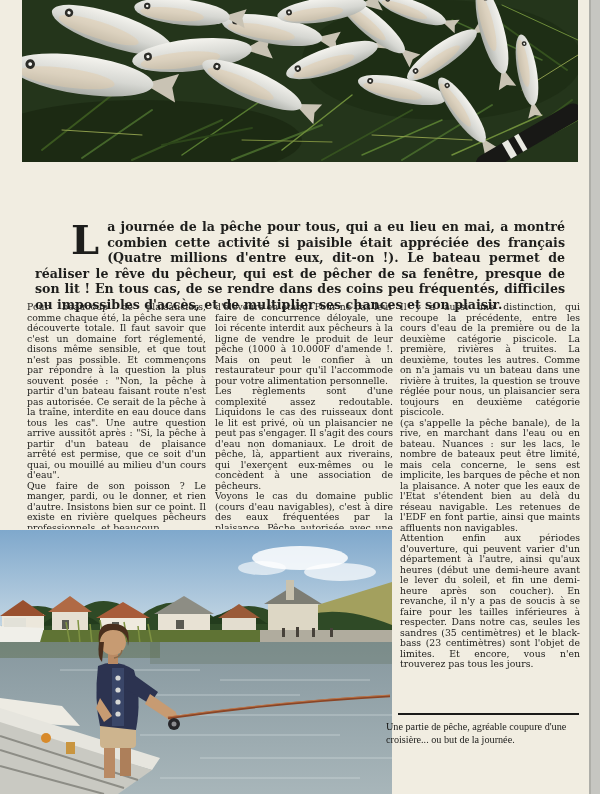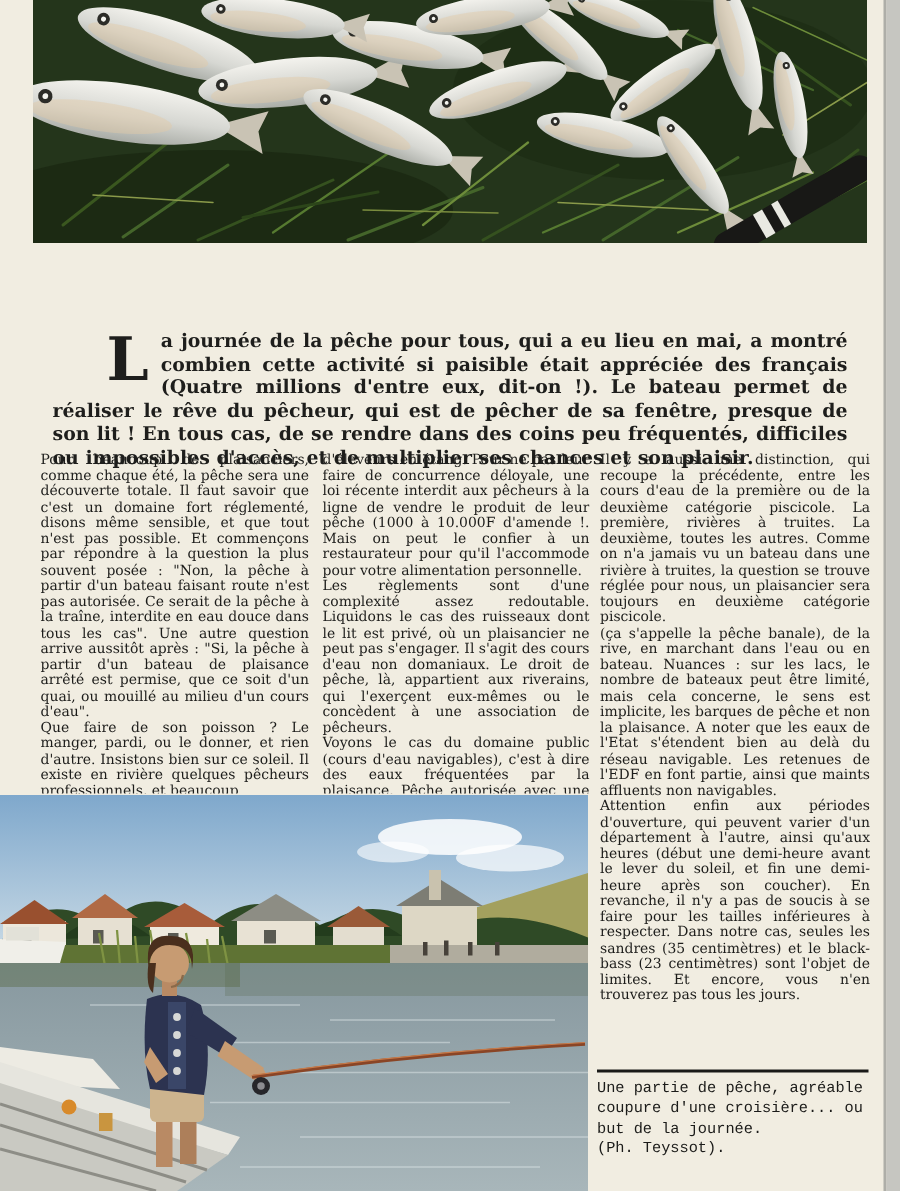--- a/index.html
+++ b/index.html
@@ -23,22 +23,22 @@
     font-size:40px;line-height:40px;height:45px;margin:1px 8px 0 36px;color:#1e1e1c;}
 
   .col{position:absolute;top:302px;font-family:"DejaVu Serif",serif;
     font-size:9.3px;line-height:10.5px;color:#1c1c1a;text-align:justify;}
   .col p{margin:0;}
   .col-1{left:27px;width:179px;height:227px;overflow:hidden;}
   .col-2{left:215px;width:178px;height:227px;overflow:hidden;}
   .col-3{left:400px;width:180px;}
 
   .caption-rule{position:absolute;left:398px;top:713px;width:181px;height:2px;background:#1a1a18;}
-  .caption{position:absolute;left:398px;top:720px;width:181px;
-    font-family:Liberation Mono, monospace;font-size:10.2px;line-height:13.4px;color:#1b1b19;}
+  .caption{position:absolute;left:386px;top:720px;width:181px;
+    font-family:Liberation Serif, serif;font-size:10.2px;line-height:13.4px;color:#1b1b19;}
   .caption .credit{display:block;}
 </style>
 </head>
 <body>
 
 <div class="page">
 
   <figure class="photo-top" style="margin:0">
     <svg width="556" height="162" viewBox="0 0 556 162">
       <defs>
@@ -105,21 +105,21 @@
     </svg>
   </figure>
 
 
   <div class="intro">
     <span class="dropcap">L</span><span>a journée de la pêche pour tous,  qui a eu lieu en mai,  a montré combien cette activité si paisible  était appréciée des français (Quatre millions d'entre eux, dit-on !). Le bateau permet de réaliser le rêve du pêcheur, qui est de pêcher de sa fenêtre, presque de son lit ! En tous cas, de se rendre dans des coins peu fréquentés,  difficiles ou impossibles d'accès, et de multiplier ses chances et son plaisir.</span>
   </div>
 
   <div class="col col-1">
     <p>Pour beaucoup de plaisanciers, comme chaque été, la pêche sera une découverte totale. Il faut savoir que c'est un domaine fort réglementé, disons même sensible, et que tout n'est pas possible. Et commençons par répondre à la question la plus souvent posée : "Non, la pêche à partir d'un bateau faisant route n'est pas autorisée. Ce serait de la pêche à la traîne, interdite en eau douce dans tous les cas". Une autre question arrive aussitôt après : "Si, la pêche à partir d'un bateau de plaisance arrêté est permise, que ce soit d'un quai, ou mouillé au milieu d'un cours d'eau".</p>
-    <p>Que faire de son poisson ? Le manger, pardi, ou le donner, et rien d'autre. Insistons bien sur ce soleil. Il existe en rivière quelques pêcheurs professionnels, et beaucoup</p>
+    <p>Que faire de son poisson ? Le manger, pardi, ou le donner, et rien d'autre. Insistons bien sur ce point. Il existe en rivière quelques pêcheurs professionnels, et beaucoup</p>
   </div>
   <div class="col col-2">
     <p>d'éleveurs en étang. Pour ne pas leur faire de concurrence déloyale, une loi récente interdit aux pêcheurs à la ligne de vendre le produit de leur pêche (1000 à 10.000F d'amende !. Mais on peut le confier à un restaurateur pour qu'il l'accommode pour votre alimentation personnelle.</p>
     <p>Les règlements sont d'une complexité assez redoutable. Liquidons le cas des ruisseaux dont le lit est privé, où un plaisancier ne peut pas s'engager. Il s'agit des cours d'eau non domaniaux. Le droit de pêche, là, appartient aux riverains, qui l'exerçent eux-mêmes ou le concèdent à une association de pêcheurs.</p>
     <p>Voyons le cas du domaine public (cours d'eau navigables), c'est à dire des eaux fréquentées par la plaisance. Pêche autorisée avec une seule ligne</p>
   </div>
   <div class="col col-3">
     <p>Il y a aussi une distinction, qui recoupe la précédente, entre les cours d'eau de la première ou de la deuxième catégorie piscicole. La première, rivières à truites. La deuxième, toutes les autres. Comme on n'a jamais vu un bateau dans une rivière à truites, la question se trouve réglée pour nous, un plaisancier sera toujours en deuxième catégorie piscicole.</p>
     <p>(ça s'appelle la pêche banale), de la rive, en marchant dans l'eau ou en bateau. Nuances : sur les lacs, le nombre de bateaux peut être limité, mais cela concerne, le sens est implicite, les barques de pêche et non la plaisance. A noter que les eaux de l'Etat s'étendent bien au delà du réseau navigable. Les retenues de l'EDF en font partie, ainsi que maints affluents non navigables.</p>
     <p>Attention enfin aux périodes d'ouverture, qui peuvent varier d'un département à l'autre, ainsi qu'aux heures (début une demi-heure avant le lever du soleil, et fin une demi-heure après son coucher). En revanche, il n'y a pas de soucis à se faire pour les tailles inférieures à respecter. Dans notre cas, seules les sandres (35 centimètres) et le black-bass (23 centimètres) sont l'objet de limites. Et encore, vous n'en trouverez pas tous les jours.</p>
@@ -236,18 +236,17 @@
         <path d="M168,187 Q280,171 390,165" stroke="#c77b4a" stroke-width="0.8" fill="none"></path>
         <circle cx="174" cy="194" r="6" fill="#26262a"></circle>
         <circle cx="174" cy="194" r="2.5" fill="#8c8c90"></circle>
       </g>
     </svg>
   </figure>
 
   <div class="caption-rule"></div>
   <div class="caption">
     <span>Une partie de pêche, agréable coupure d'une croisière... ou but de la journée.</span>
-    <span class="credit">(Ph. Teyssot).</span>
   </div>
 
   <div class="scan-edge-line"></div>
   <div class="scan-edge"></div>
 </div>
 
 </body></html>

